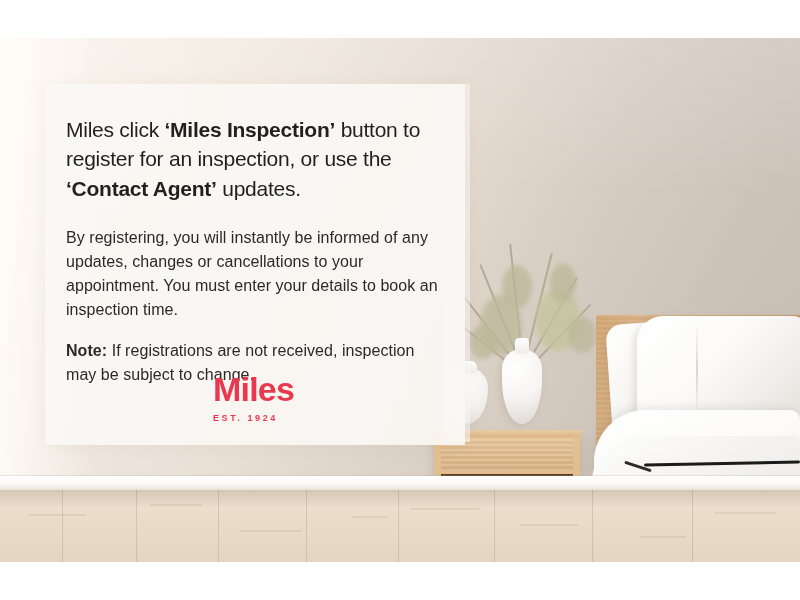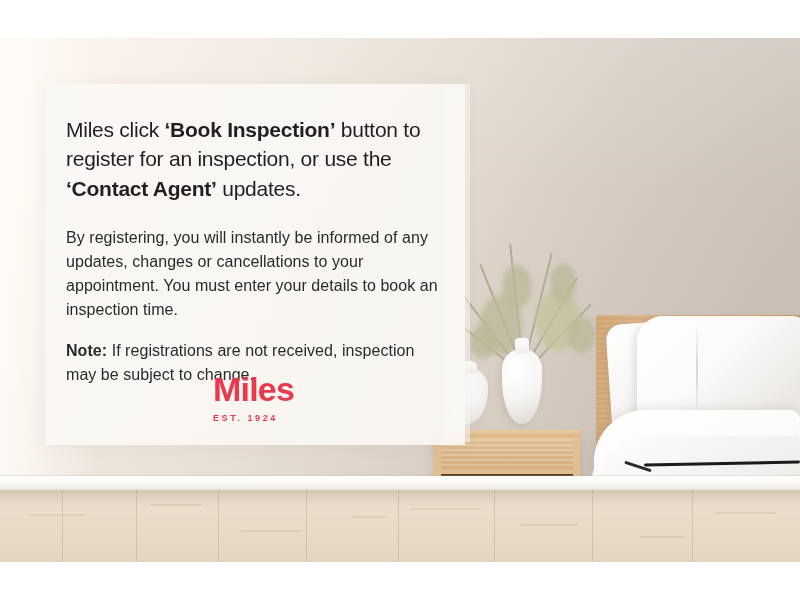--- a/index.html
+++ b/index.html
@@ -280,21 +280,21 @@
     </div>
     <div class="floor-shadow"></div>
   </div>
 
   <div class="card-ghost"></div>
 
   <div class="card"></div>
 
   <div class="card-inner">
 
-    <p class="lede"><span>Miles click </span><b>‘Book Inspection’</b><span> button to register for an inspection, or use the </span><b>‘Contact Agent’</b><span> updates.</span></p>
+    <p class="lede"><span>Miles click </span><b>‘Miles Inspection’</b><span> button to register for an inspection, or use the </span><b>‘Contact Agent’</b><span> updates.</span></p>
 
     <p class="para">By registering, you will instantly be informed of any updates, changes or cancellations to your appointment. You must enter your details to book an inspection time.</p>
 
     <p class="para note"><b>Note:</b><span> If registrations are not received, inspection may be subject to change.</span></p>
   </div>
 
   <div class="logo">
     <div class="logo-word">Miles</div>
     <div class="logo-est">EST. 1924</div>
   </div>

